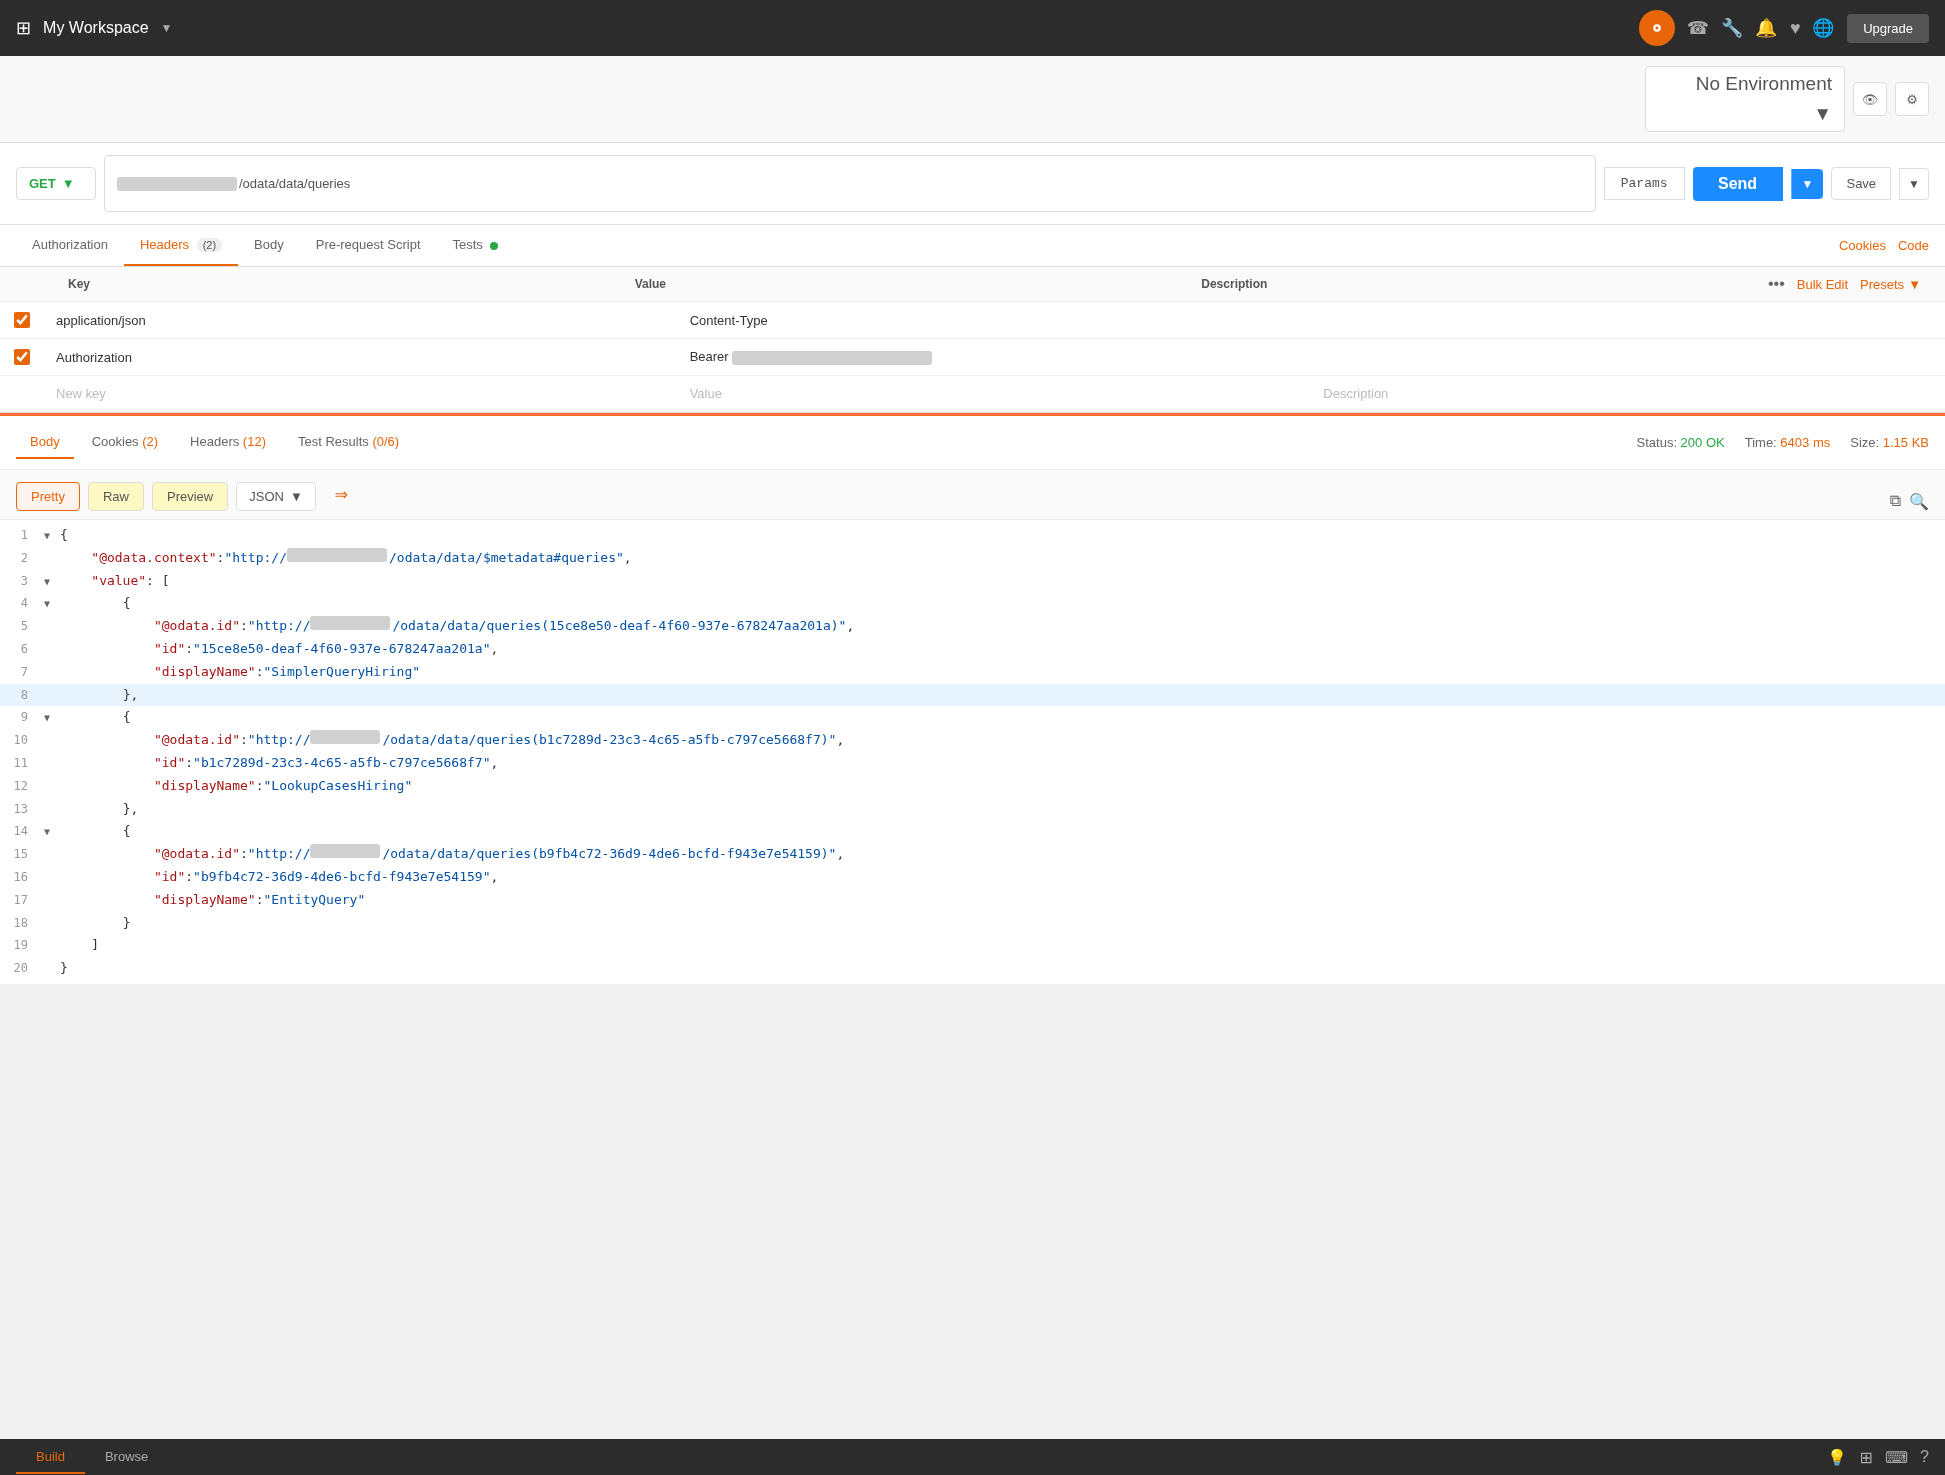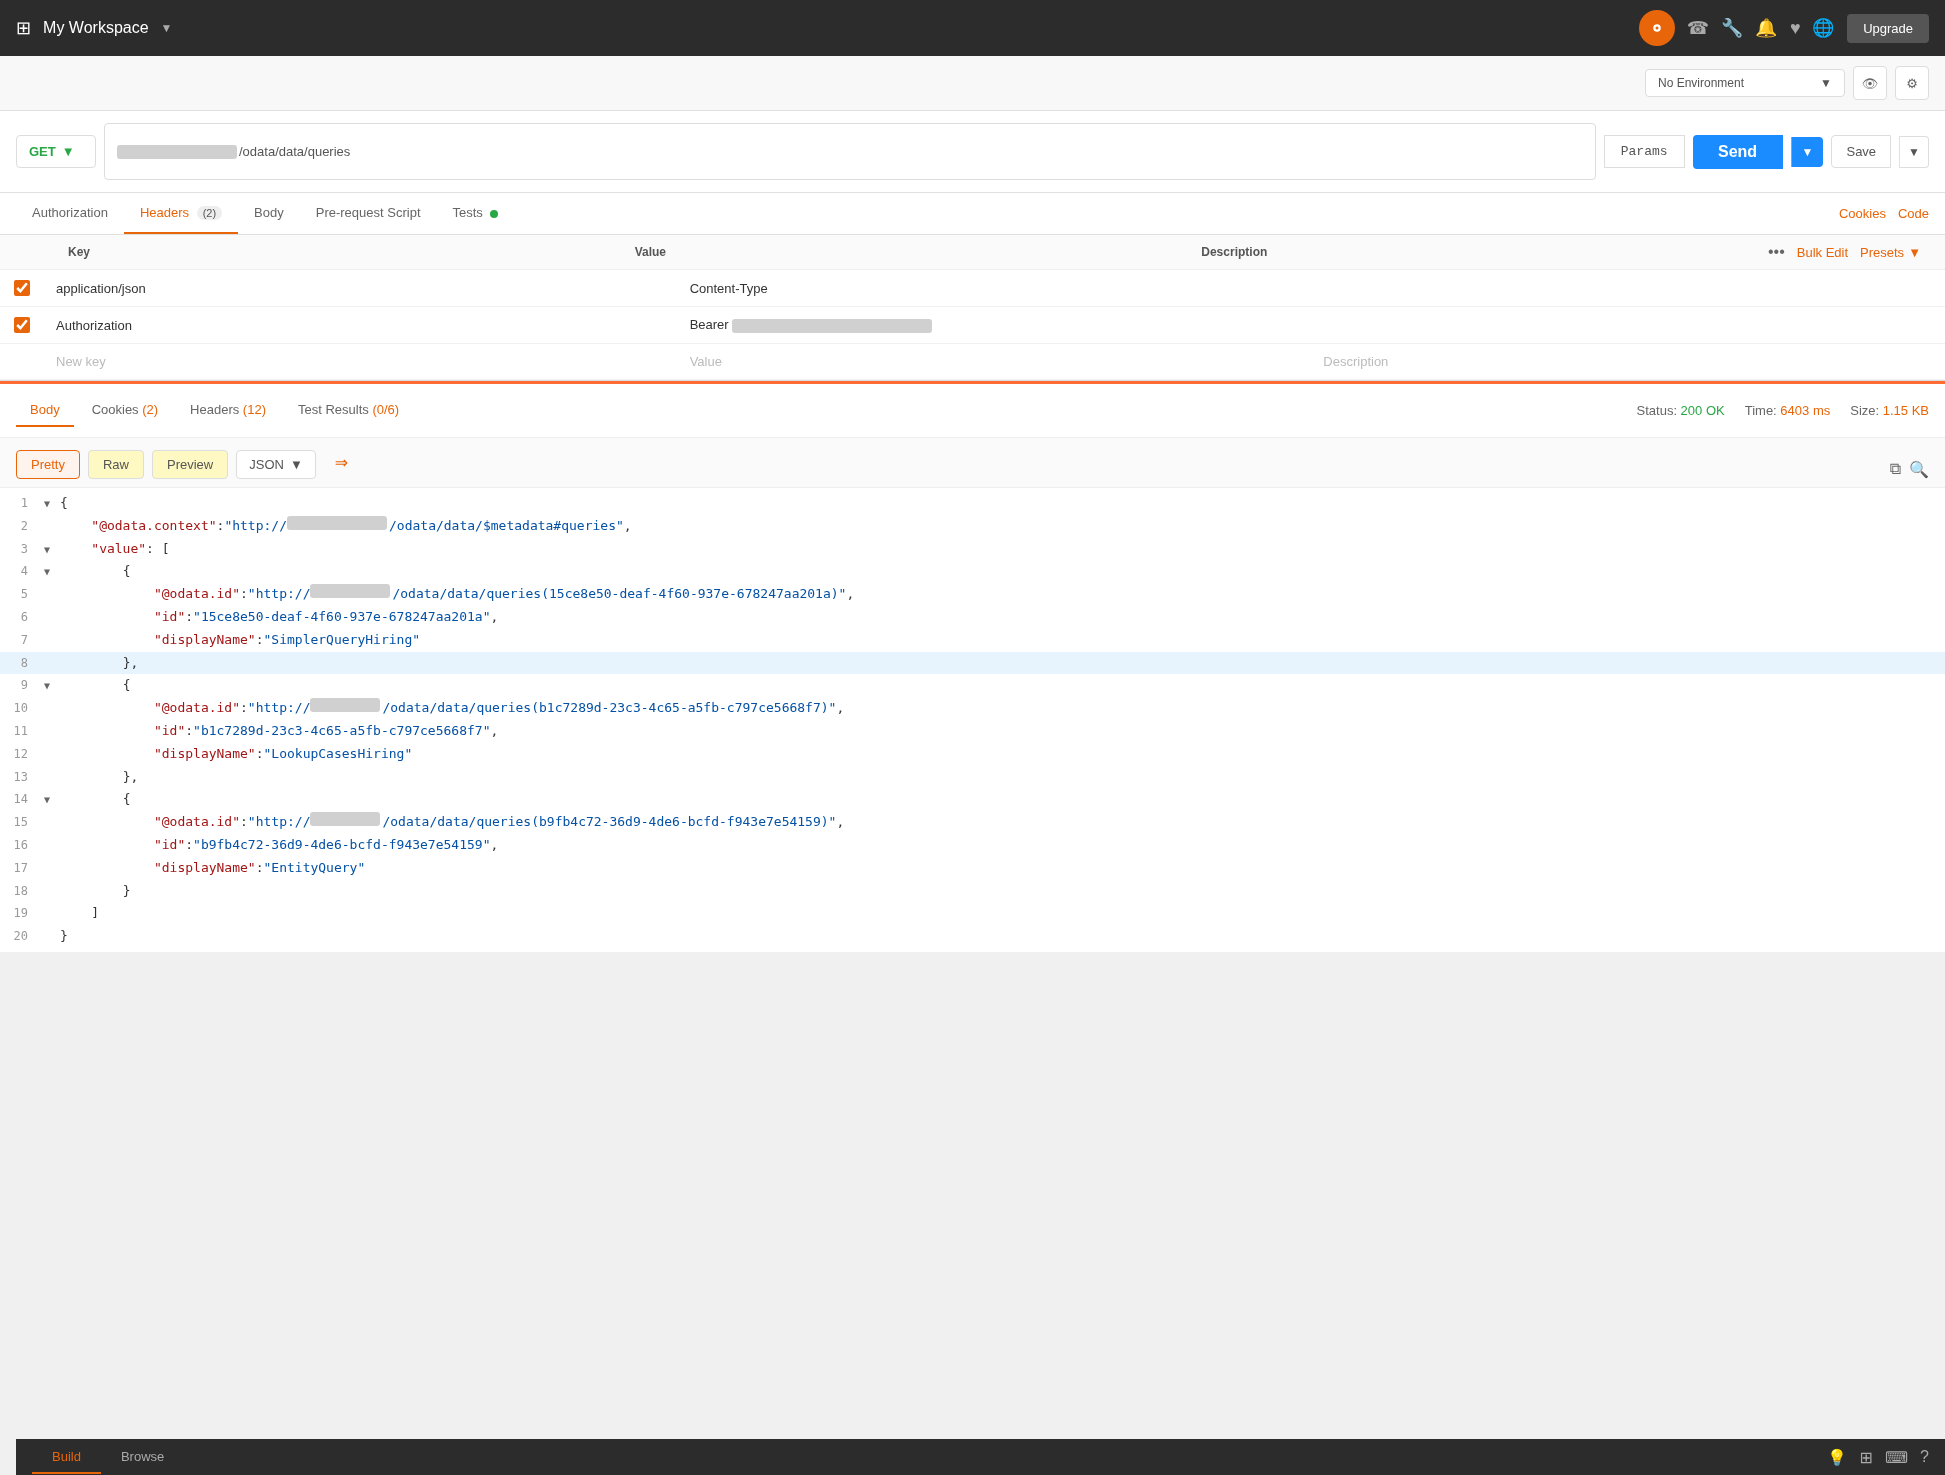--- a/index.html
+++ b/index.html
@@ -37,23 +37,23 @@
       padding: 10px 16px;
       display: flex;
       justify-content: flex-end;
       align-items: center;
       gap: 8px;
       border-bottom: 1px solid #e0e0e0;
     }
     .env-select {
       border: 1px solid #ddd; background: #fff;
       padding: 6px 12px; border-radius: 4px;
-      font-size: 12px; color: #555;
+      font-size: 19px; color: #555;
       display: flex; align-items: flex-end; gap: 8px;
-      min-width: 200px; cursor: pointer;
+      min-width: 200px; cursor: pointer; flex-direction: column;
     }
     .env-icon-btn {
       width: 34px; height: 34px; border: 1px solid #ddd; background: #fff;
       border-radius: 4px; display: flex; align-items: center; justify-content: center;
       cursor: pointer; color: #666;
     }
 
     
     .request-bar {
       background: #fff;
@@ -238,21 +238,21 @@
     }
     .line-arrow {
       min-width: 16px; color: #666; font-size: 10px; padding-top: 3px;
     }
     .json-key { color: #a31515; }
     .json-string { color: #0451a5; }
     .json-punct { color: #333; }
 
     
     .bottom-bar {
-      position: fixed; bottom: 0; left: 16px; right: 0;
+      position: fixed; bottom: 0; left: 0; right: 0;
       height: 36px; background: #2c2c2c;
       display: flex; align-items: center; justify-content: space-between;
       padding: 0 16px;
     }
     .bottom-tabs { display: flex; }
     .bottom-tab {
       padding: 8px 20px; color: #aaa; font-size: 13px; cursor: pointer;
     }
     .bottom-tab.active { color: #e8650a; border-bottom: 2px solid #e8650a; }
     .bottom-right { display: flex; align-items: center; gap: 12px; }

